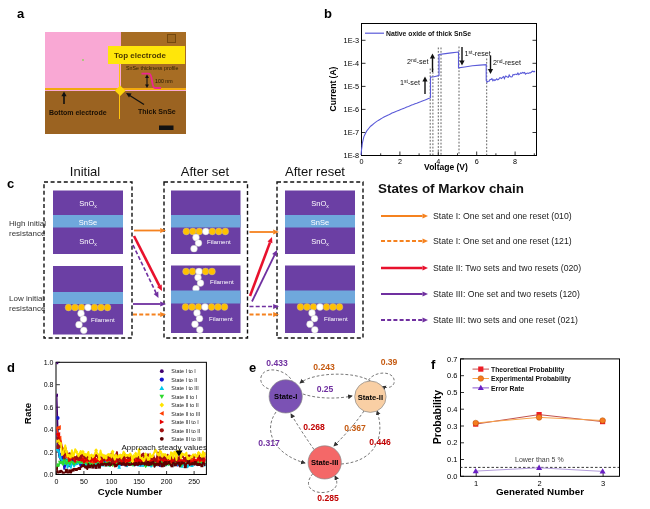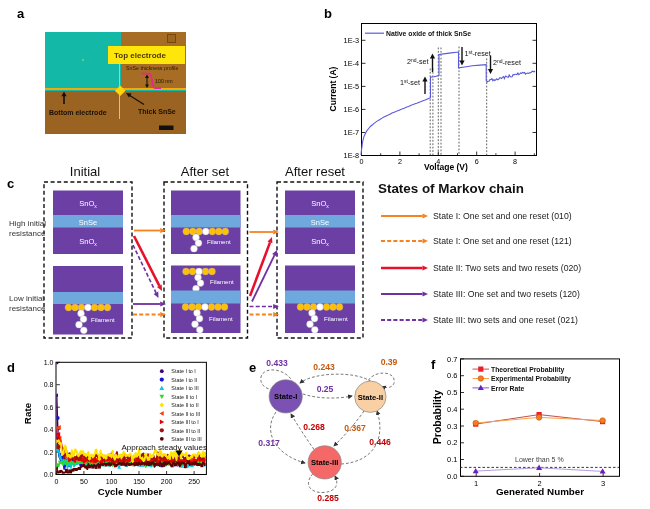--- a/index.html
+++ b/index.html
@@ -9,21 +9,21 @@
 <body>
 <div id="page">
 
 <div class="plab" style="left:17px;top:6px;">a</div>
 <div class="plab" style="left:324px;top:6px;">b</div>
 <div class="plab" style="left:7px;top:176px;">c</div>
 <div class="plab" style="left:7px;top:360px;">d</div>
 <div class="plab" style="left:249px;top:360px;">e</div>
 <div class="plab" style="left:431px;top:357px;">f</div>
 
-<div class="abs" style="left:45px;top:32px;width:141px;height:102px;background:#14b8a6;">
+<div class="abs" style="left:45px;top:32px;width:141px;height:102px;background:#f9a8d4;">
   <div class="abs" style="left:75.5px;top:0;width:65.5px;height:57px;background:#a76d24;"></div>
   <div class="abs" style="left:0;top:58.5px;width:141px;height:43.5px;background:#9b6321;"></div>
   <div class="abs" style="left:121.5px;top:1.5px;width:7px;height:7px;border:1.8px solid #74480e;background:#9c661f;"></div>
   <div class="abs" style="left:37px;top:27px;width:2px;height:2px;background:#9c6;border-radius:50%;"></div>
 
   <div class="abs" style="left:0;top:56.2px;width:141px;height:1.6px;background:#f2a90c;"></div>
   <div class="abs" style="left:73.8px;top:30px;width:1.6px;height:57px;background:#ffc30e;"></div>
 
   <div class="abs" style="left:62.5px;top:14px;width:77px;height:17.5px;background:#ffe60a;"></div>
   <div class="abs" style="left:69px;top:18.5px;font-size:8px;font-weight:bold;color:#4d3a00;white-space:nowrap;">Top electrode</div>

